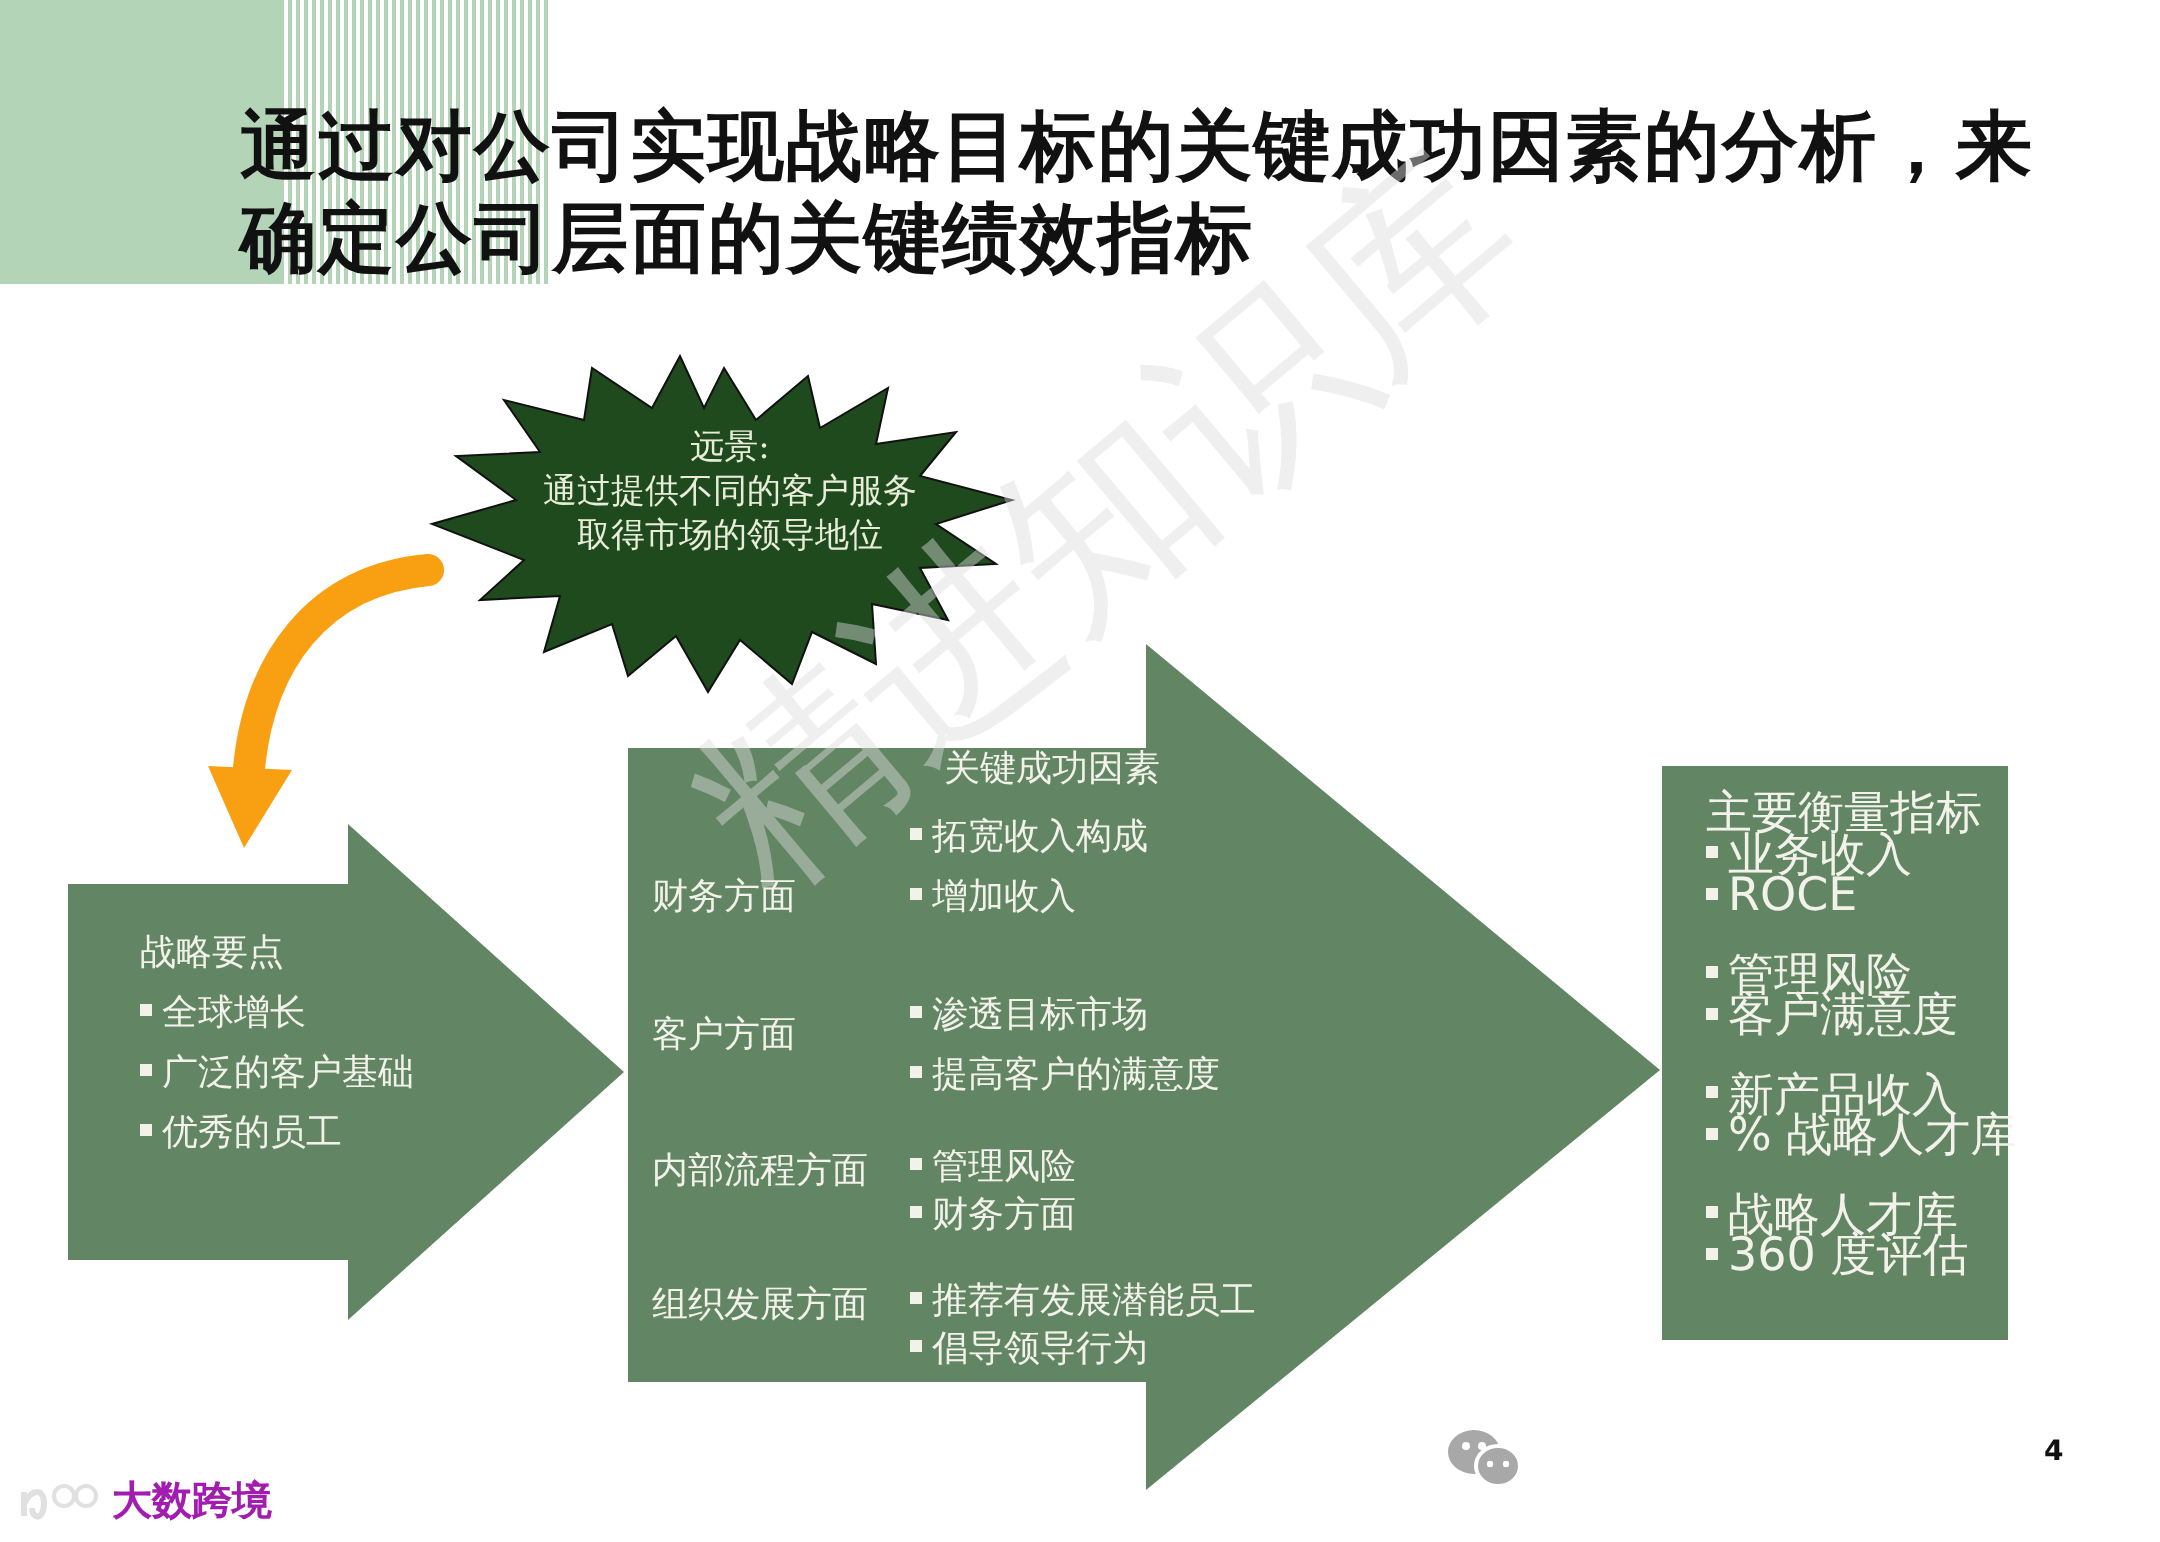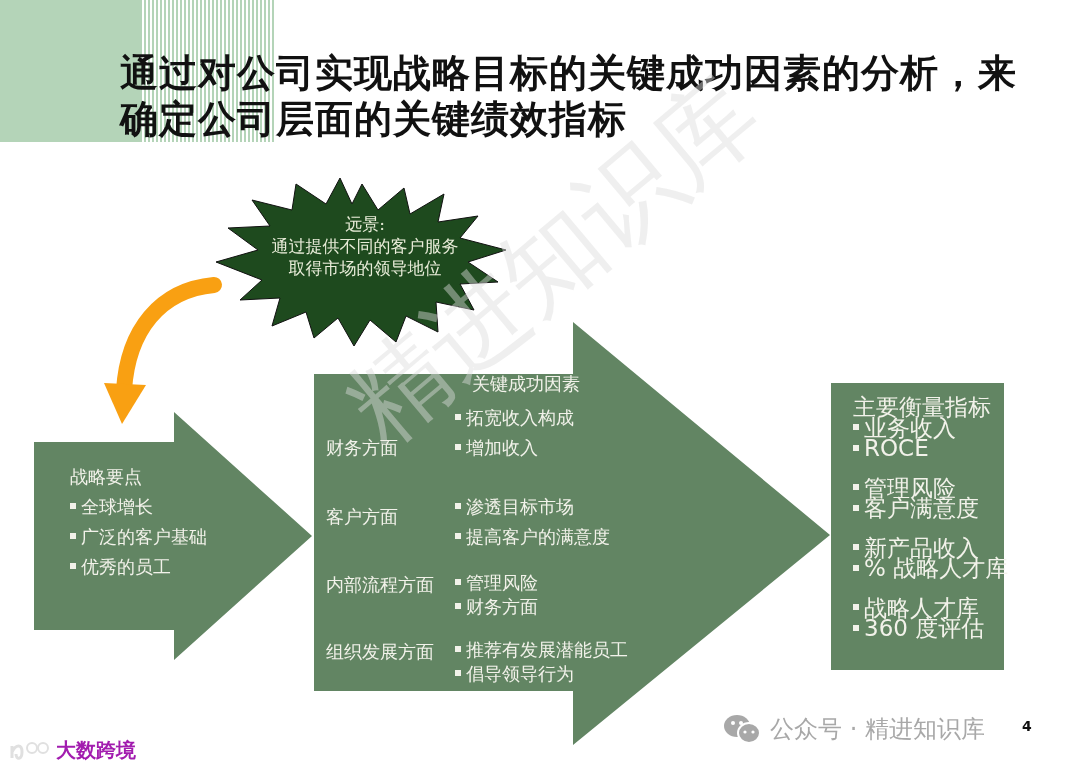--- a/index.html
+++ b/index.html
@@ -139,21 +139,20 @@
 
 <div class="footer-wechat">
   <svg width="40" height="34">
     <ellipse cx="15" cy="14" rx="13" ry="11" fill="#a8a8a8"></ellipse>
     <ellipse cx="27" cy="21" rx="11" ry="10" fill="#a8a8a8" stroke="#fff" stroke-width="2"></ellipse>
     <circle cx="11" cy="11" r="2" fill="#fff"></circle>
       <circle cx="19" cy="11" r="2" fill="#fff"></circle>
     <circle cx="23" cy="20" r="1.6" fill="#fff"></circle>
       <circle cx="31" cy="20" r="1.6" fill="#fff"></circle>
   </svg>
-  <span>公众号 · 精进知识库</span>
 </div>
 <div class="page-number">4</div>
 
 <div class="footer-brand">
   <svg width="42" height="22">
     <path d="M4,18 L4,6 M4,12 C8,4 14,4 14,12 C14,20 8,20 8,14" fill="none" stroke="#e0e0e0" stroke-width="3"></path>
     <circle cx="24" cy="8" r="5" fill="none" stroke="#e0e0e0" stroke-width="2"></circle>
     <circle cx="35" cy="8" r="5" fill="none" stroke="#e0e0e0" stroke-width="2"></circle>
   </svg>
   <span>大数跨境</span>

